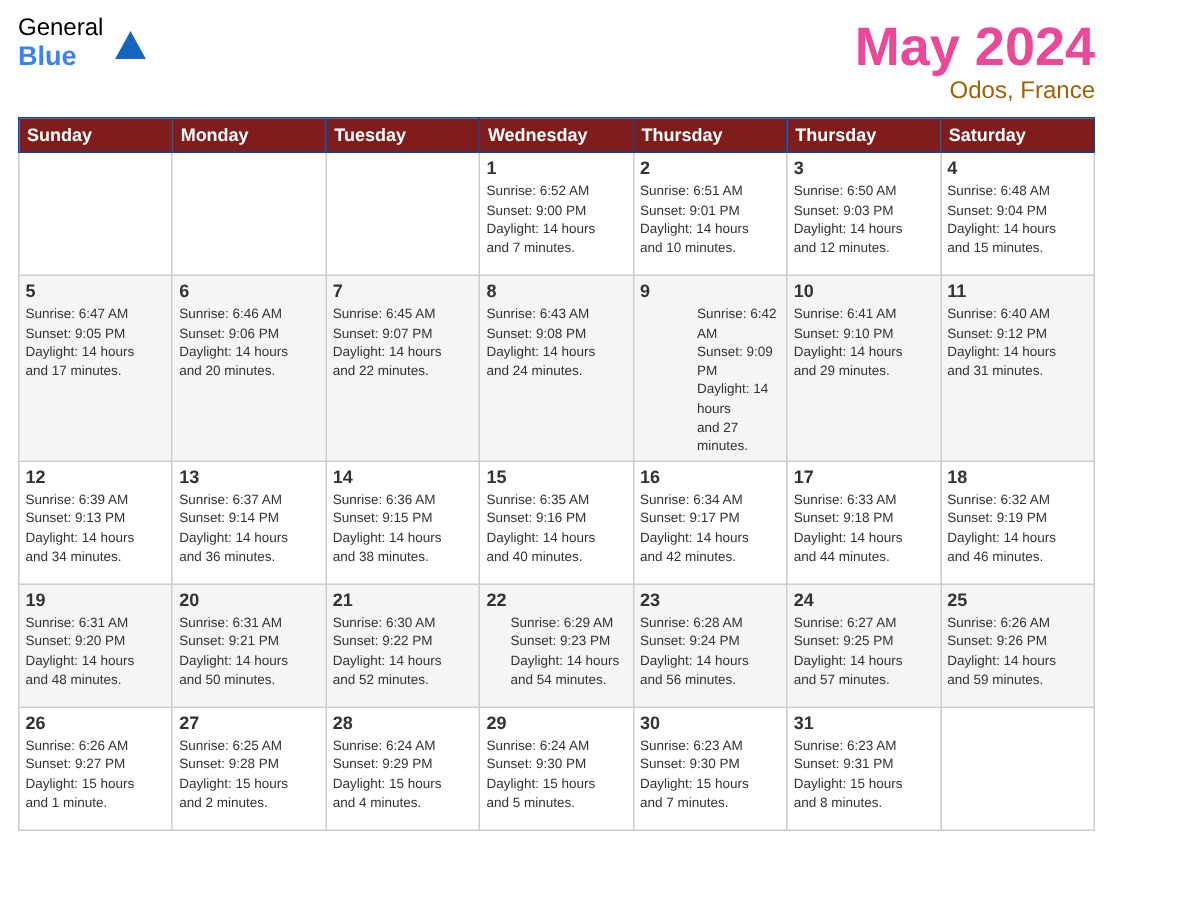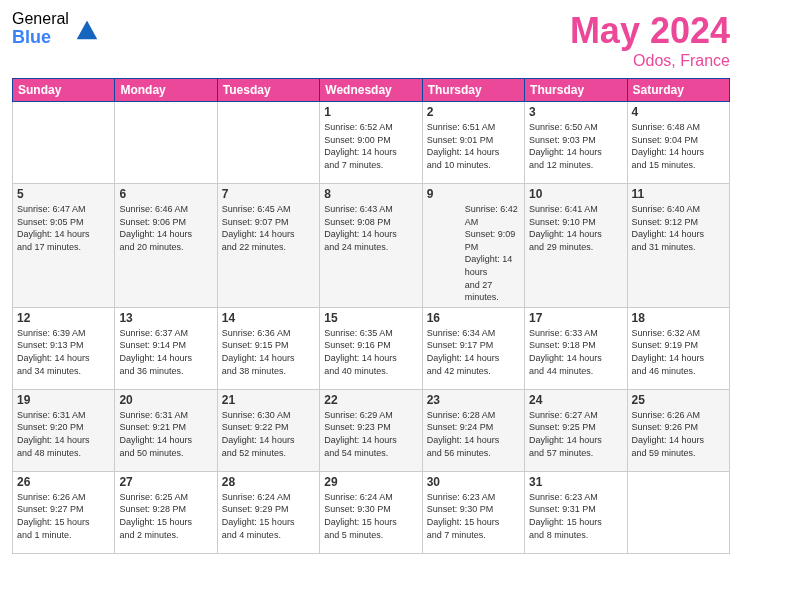--- a/index.html
+++ b/index.html
@@ -42,21 +42,21 @@
     .title-block {
       text-align: right;
     }
     .month-title {
       font-size: 36px;
       font-weight: bold;
       color: #ec4899;
     }
     .location {
       font-size: 16px;
-      color: #ec4899;
+      color: #a16207;
     }
     .calendar {
       width: 100%;
       border-collapse: collapse;
       table-layout: fixed;
     }
     .calendar th {
       background: #1565c0;
       color: #fff;
       font-size: 12px;
@@ -84,21 +84,21 @@
     .day-info {
       font-size: 9px;
       line-height: 1.4;
       color: #333;
     }
     .empty {
       background: #f9f9f9;
     }
     tr:nth-child(even) td { background: #f5f5f5; }
     tr:nth-child(odd) td { background: #fff; }
-    .calendar thead tr th { background: #ec4899; }
+    .calendar thead tr th { background: #7f1d1d; }
   </style>
 </head>
 <body>
 
 <div class="container">
   <div class="header">
     <div class="logo">
       <div class="logo-text">
         <span>General</span>
         <span class="logo-blue">Blue</span>
@@ -278,21 +278,21 @@
           </td>
           <td>
             <span class="day-number">21</span>
             <div class="day-info" style="white-space: pre-line;">Sunrise: 6:30 AM
 Sunset: 9:22 PM
 Daylight: 14 hours
 and 52 minutes.</div>
           </td>
           <td>
             <span class="day-number">22</span>
-            <div class="day-info" style="white-space: pre-line;">Sunrise: 6:29 AM
+            <div class="day-info" style="white-space: pre-line; margin-left: 16px;">Sunrise: 6:29 AM
 Sunset: 9:23 PM
 Daylight: 14 hours
 and 54 minutes.</div>
           </td>
           <td>
             <span class="day-number">23</span>
             <div class="day-info" style="white-space: pre-line;">Sunrise: 6:28 AM
 Sunset: 9:24 PM
 Daylight: 14 hours
 and 56 minutes.</div>

